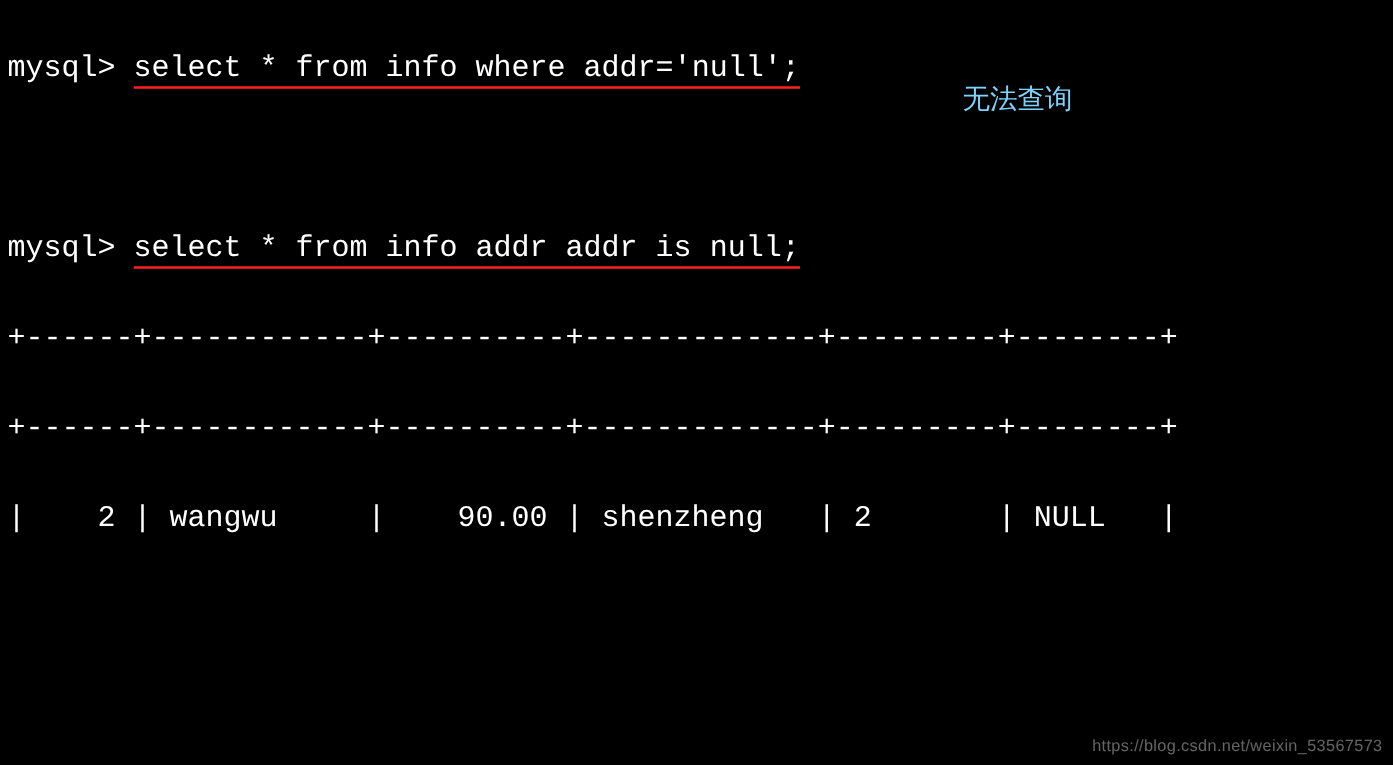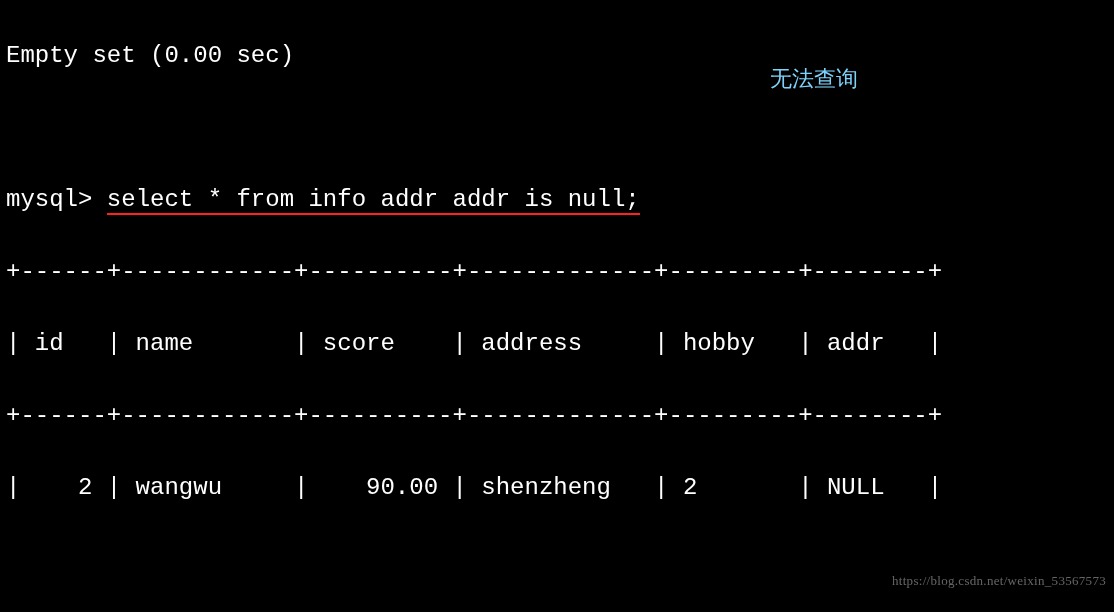--- a/index.html
+++ b/index.html
@@ -29,37 +29,36 @@
     color: #7dd3fc;
     font-family: "Microsoft YaHei", sans-serif;
     font-size: 22px;
     left: 770px;
     top: 62px;
     white-space: nowrap;
   }
   .watermark {
     position: absolute;
     right: 8px;
-    bottom: 22px;
+    bottom: 6px;
     color: rgba(200,200,200,0.5);
-    font-family: Liberation Serif, serif;
+    font-family: Liberation Sans, sans-serif;
     font-size: 13px;
     letter-spacing: 0.3px;
   }
   .line { display:block; }
 </style>
 </head>
 <body>
 
 <div class="terminal">
-<span class="line">Empty set (0.00 sec)</span>
+<span class="line"><span class="prompt">mysql&gt;</span> <span class="underline-red">select * from info where addr='null';</span></span>
 <span class="line"> </span>
 <span class="line"><span class="prompt">mysql&gt;</span> <span class="underline-red">select * from info addr addr is null;</span></span>
 <span class="line" id="border-top">+------+------------+----------+-------------+---------+--------+</span>
-<span class="line" id="header-row">| id   | name       | score    | address     | hobby   | addr   |</span>
 <span class="line" id="border-mid">+------+------------+----------+-------------+---------+--------+</span>
 <span id="data-rows"><span class="line">|    2 | wangwu     |    90.00 | shenzheng   | 2       | NULL   |</span></span>
 
 
 </div>
 
 <div class="red-note">无法查询</div>
 
 <div class="watermark">https://blog.csdn.net/weixin_53567573</div>
 

